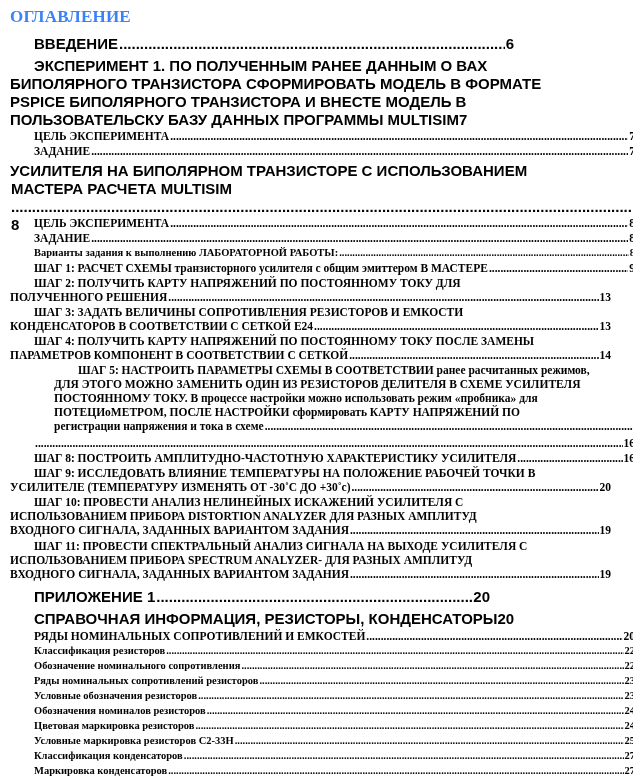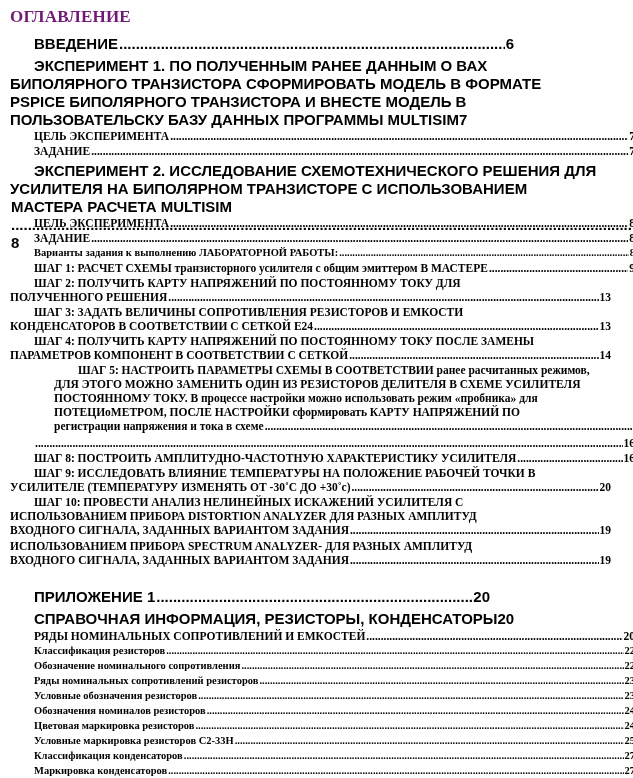--- a/index.html
+++ b/index.html
@@ -1,21 +1,21 @@
 <!DOCTYPE html>
 <html><head>
 <meta charset="utf-8">
 <style>
   html, body { margin: 0; padding: 0; background: #ffffff; }
   body { width: 633px; height: 778px; overflow: hidden; position: relative; color: #000; }
   .page { position: absolute; left: 0; top: 0; width: 633px; }
   .toc-title {
     position: absolute; left: 10px; top: 7px;
     font-family: "Liberation Serif", serif; font-weight: bold;
-    font-size: 17px; color: #701a75; letter-spacing: 0.2px;
+    font-size: 17px; color: #3b82f6; letter-spacing: 0.2px;
   }
   .entry { position: absolute; left: 10px; width: 601px; }
   
   .l1 { font-family: "Liberation Sans", sans-serif; font-weight: bold; font-size: 15px; line-height: 18px; }
   .l1.short { width: 480px; }
   
   .l2 { font-family: "Liberation Serif", serif; font-weight: bold; font-size: 11.5px; line-height: 14px; }
   .l3 { font-family: "Liberation Serif", serif; font-weight: bold; font-size: 10.5px; line-height: 14.5px; }
   .row { display: flex; align-items: baseline; white-space: nowrap; }
   .row .txt { flex: 0 0 auto; }
@@ -60,21 +60,20 @@
 
   <div class="entry l2 ind" style="top:144px;">
     <div class="row">
         <span class="txt">ЗАДАНИЕ</span>
         <span class="dots"></span>
         <span class="pg">7</span>
       </div>
   </div>
 
   <div class="entry l1" style="top:162px;">
-    <div class="wrap-line ind">ЭКСПЕРИМЕНТ 2. ИССЛЕДОВАНИЕ СХЕМОТЕХНИЧЕСКОГО РЕШЕНИЯ ДЛЯ</div>
     <div class="wrap-line">УСИЛИТЕЛЯ НА БИПОЛЯРНОМ ТРАНЗИСТОРЕ С ИСПОЛЬЗОВАНИЕМ</div>
     <div class="row" style="width:480px;flex-direction:column;">
         <span class="txt">МАСТЕРА РАСЧЕТА MULTISIM</span>
         <span class="dots"></span>
         <span class="pg">8</span>
       </div>
   </div>
 
   <div class="entry l2 ind" style="top:216px;">
     <div class="row">
@@ -175,20 +174,21 @@
     <div class="wrap-line ind">ШАГ 10: ПРОВЕСТИ АНАЛИЗ НЕЛИНЕЙНЫХ ИСКАЖЕНИЙ УСИЛИТЕЛЯ С</div>
     <div class="wrap-line">ИСПОЛЬЗОВАНИЕМ ПРИБОРА DISTORTION ANALYZER ДЛЯ РАЗНЫХ АМПЛИТУД</div>
     <div class="row">
         <span class="txt">ВХОДНОГО СИГНАЛА, ЗАДАННЫХ ВАРИАНТОМ ЗАДАНИЯ</span>
         <span class="dots"></span>
         <span class="pg">19</span>
       </div>
   </div>
 
   <div class="entry l2" style="top:539px;">
+    <div class="wrap-line ind">ШАГ 11: ПРОВЕСТИ СПЕКТРАЛЬНЫЙ АНАЛИЗ СИГНАЛА НА ВЫХОДЕ УСИЛИТЕЛЯ С</div>
     <div class="wrap-line">ИСПОЛЬЗОВАНИЕМ ПРИБОРА SPECTRUM ANALYZER- ДЛЯ РАЗНЫХ АМПЛИТУД</div>
     <div class="row">
         <span class="txt">ВХОДНОГО СИГНАЛА, ЗАДАННЫХ ВАРИАНТОМ ЗАДАНИЯ</span>
         <span class="dots"></span>
         <span class="pg">19</span>
       </div>
   </div>
 
   <div class="entry l1 ind" style="top:588px; width:456px;">
     <div class="row">

